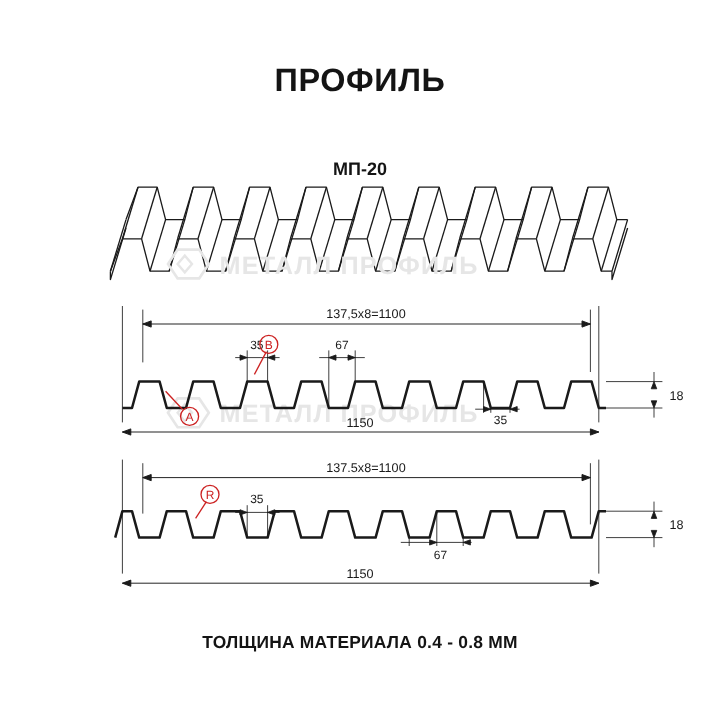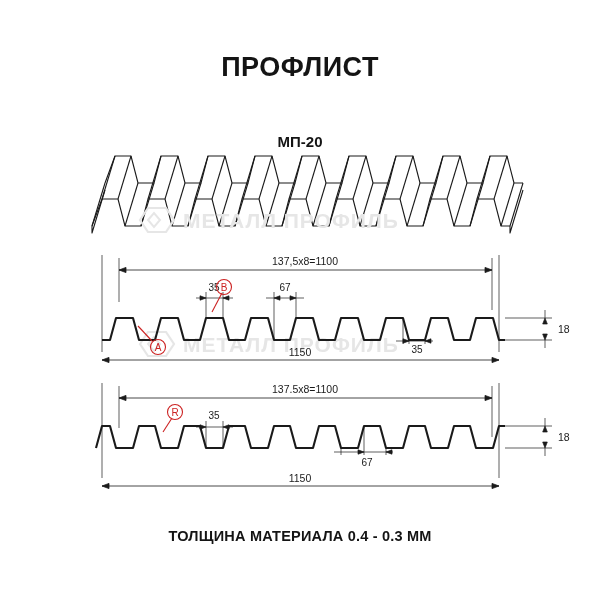--- a/index.html
+++ b/index.html
@@ -64,21 +64,21 @@
     font-weight: bold;
     fill: #e6e6e6;
     letter-spacing: 1px;
   }
 </style>
 </head>
 <body>
 
 <div class="page">
 
-  <div class="title">ПРОФЛИСТ</div>
+  <div class="title">ПРОФИЛЬ</div>
   <div class="subtitle">МП-20</div>
 
   <svg class="drawing" width="600" height="600" viewBox="0 0 600 600">
 
     <g fill="none" stroke="#1a1a1a" stroke-width="1.1" stroke-linejoin="round">
 
       <path d="M92,226 L102,199 L118,199 L125,226 L141,226 L148,199 L165,199 L172,226 L188,226 L195,199 L212,199 L219,226 L235,226 L242,199 L259,199 L266,226 L282,226 L289,199 L306,199 L313,226 L329,226 L336,199 L353,199 L360,226 L376,226 L383,199 L400,199 L407,226 L423,226 L430,199 L447,199 L454,226 L470,226 L477,199 L494,199 L501,226 L510,226"></path>
 
       <path d="M105,183 L115,156 L131,156 L138,183 L154,183 L161,156 L178,156 L185,183 L201,183 L208,156 L225,156 L232,183 L248,183 L255,156 L272,156 L279,183 L295,183 L302,156 L319,156 L326,183 L342,183 L349,156 L366,156 L373,183 L389,183 L396,156 L413,156 L420,183 L436,183 L443,156 L460,156 L467,183 L483,183 L490,156 L507,156 L514,183 L523,183"></path>
 
@@ -287,15 +287,15 @@
 
       <g>
         <path d="M163,432 L172,418" stroke="#cc2222" stroke-width="1.1" fill="none"></path>
         <circle cx="175" cy="412" r="7.5" fill="none" stroke="#cc2222" stroke-width="1.1"></circle>
         <text x="175" y="416" text-anchor="middle" font-size="10" fill="#cc2222" font-family="Liberation Sans, sans-serif">R</text>
       </g>
     </g>
 
   </svg>
 
-  <div class="footer">ТОЛЩИНА МАТЕРИАЛА 0.4 - 0.3 ММ</div>
+  <div class="footer">ТОЛЩИНА МАТЕРИАЛА 0.4 - 0.8 ММ</div>
 
 </div>
 
 </body></html>

